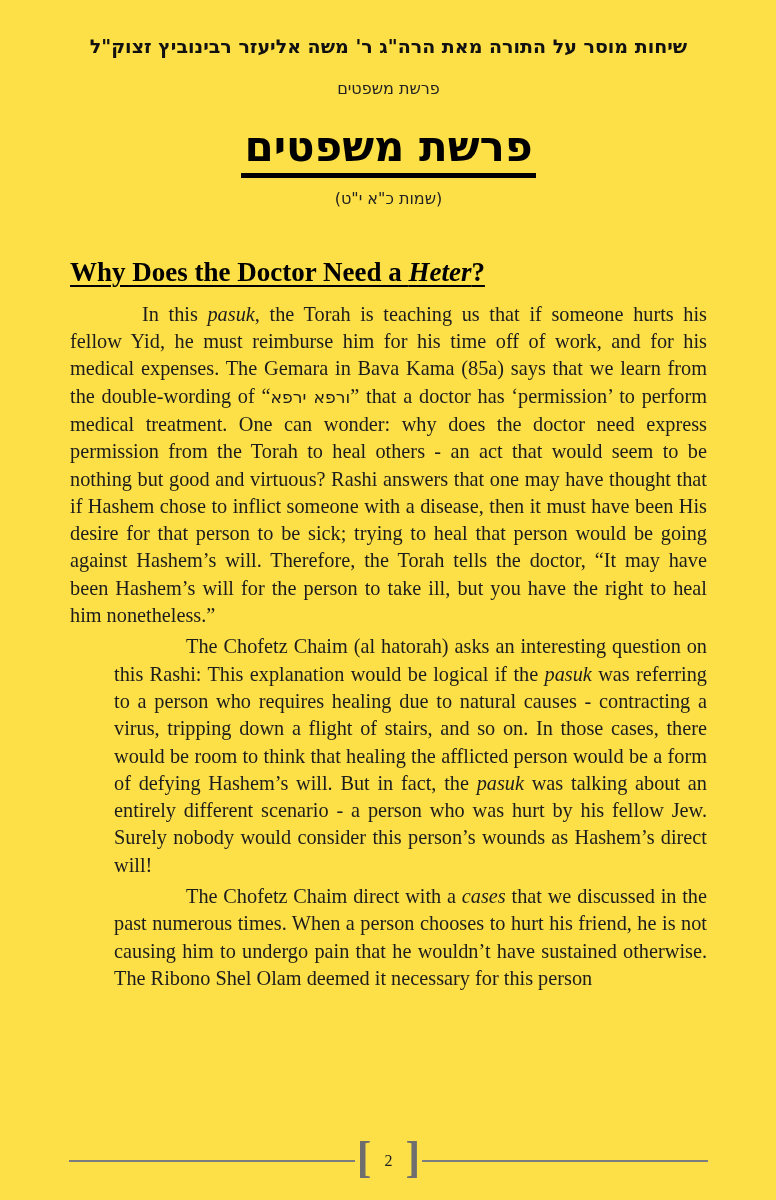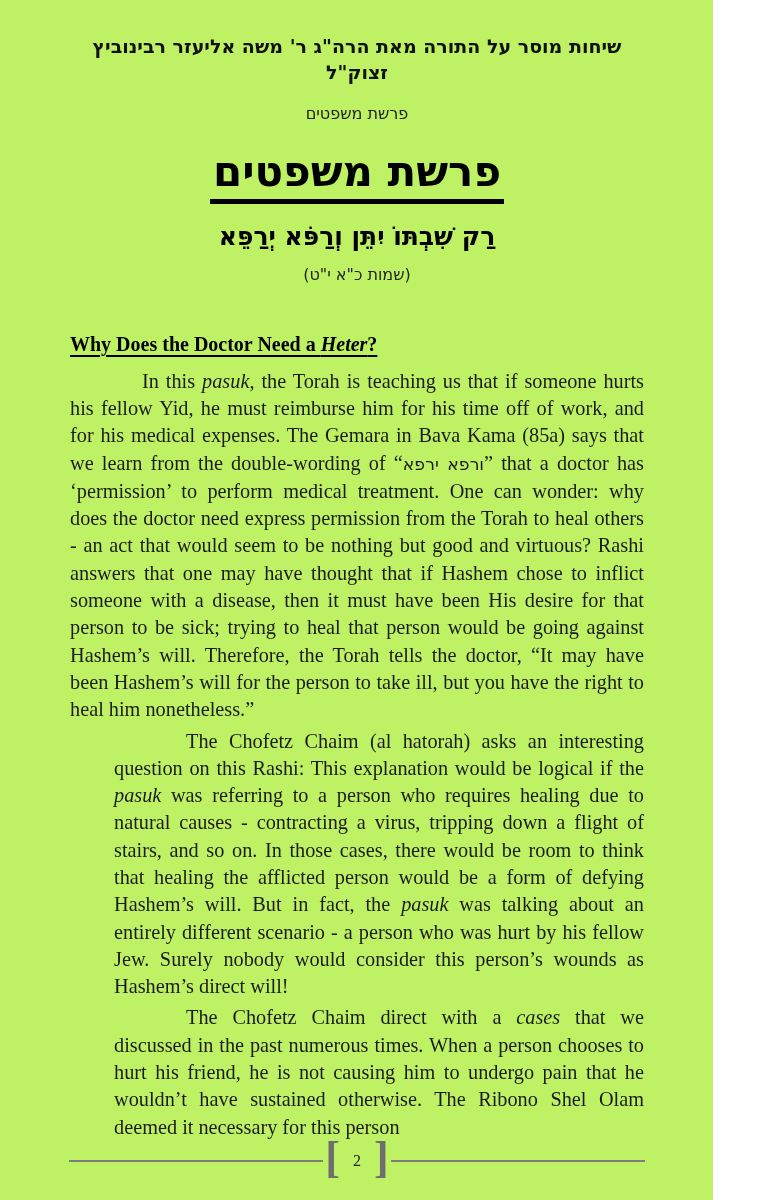--- a/index.html
+++ b/index.html
@@ -1,19 +1,19 @@
 <!DOCTYPE html>
 <html><head>
 <meta charset="utf-8">
 <style>
   html,body{margin:0;padding:0;background:#ffffff;}
   .page{
     position:relative;
-    width:713px;height:1200px;
-    background:#bef264;
+    width:776px;height:1200px;
+    background:#fde047;
     color:#1c1c1c;
     font-family:"Liberation Serif", serif;
     overflow:hidden;
     box-sizing:border-box;
   }
   .content{padding:0 69px 0 70px;}
   .heb{
     font-family:"DejaVu Sans","Liberation Serif",sans-serif;
     direction:rtl;
     text-align:center;
@@ -47,21 +47,21 @@
     color:#000;
     line-height:1.4;
   }
   .citation{
     margin-top:11px;
     font-size:16px;
     color:#222;
   }
   .sec-heading{
     margin:48px 0 0 0;
-    font-size:20px;
+    font-size:27px;
     font-weight:bold;
     color:#000;
     text-decoration:underline;
     text-decoration-thickness:2px;
     text-underline-offset:4px;
     line-height:1.25;
   }
   .body-para{
     margin:11px 0 0 0;
     font-size:20.3px;
@@ -109,21 +109,20 @@
   <div class="content">
 
     <div class="heb header-1">שיחות מוסר על התורה מאת הרה"ג ר' משה אליעזר רבינוביץ זצוק"ל</div>
 
     <div class="heb header-2">פרשת משפטים</div>
 
     <div class="title-wrap">
       <span class="heb main-title">פרשת משפטים</span>
     </div>
 
-    <div class="heb pasuk">רַק שִׁבְתּוֹ יִתֵּן וְרַפֹּא יְרַפֵּא</div>
 
     <div class="heb citation">(שמות כ"א י"ט)</div>
 
     <h2 class="sec-heading"><span><span>Why Does the Doctor Need a </span><span class="it">Heter</span><span>?</span></span></h2>
 
     <p class="body-para"><span>In this </span><span class="it">pasuk</span><span>, the Torah is teaching us that if someone hurts his fellow Yid, he must reimburse him for his time off of work, and for his medical expenses. The Gemara in Bava Kama (85a) says that we learn from the double-wording of “</span><span class="heb-inline" dir="rtl">ורפא ירפא</span><span>” that a doctor has ‘permission’ to perform medical treatment. One can wonder: why does the doctor need express permission from the Torah to heal others - an act that would seem to be nothing but good and virtuous? Rashi answers that one may have thought that if Hashem chose to inflict someone with a disease, then it must have been His desire for that person to be sick; trying to heal that person would be going against Hashem’s will. Therefore, the Torah tells the doctor, “It may have been Hashem’s will for the person to take ill, but you have the right to heal him nonetheless.”</span></p>
 
     <p class="body-para"><span>The Chofetz Chaim (al hatorah) asks an interesting question on this Rashi: This explanation would be logical if the </span><span class="it">pasuk</span><span> was referring to a person who requires healing due to natural causes - contracting a virus, tripping down a flight of stairs, and so on. In those cases, there would be room to think that healing the afflicted person would be a form of defying Hashem’s will. But in fact, the </span><span class="it">pasuk</span><span> was talking about an entirely different scenario - a person who was hurt by his fellow Jew. Surely nobody would consider this person’s wounds as Hashem’s direct will!</span></p>
 
 

